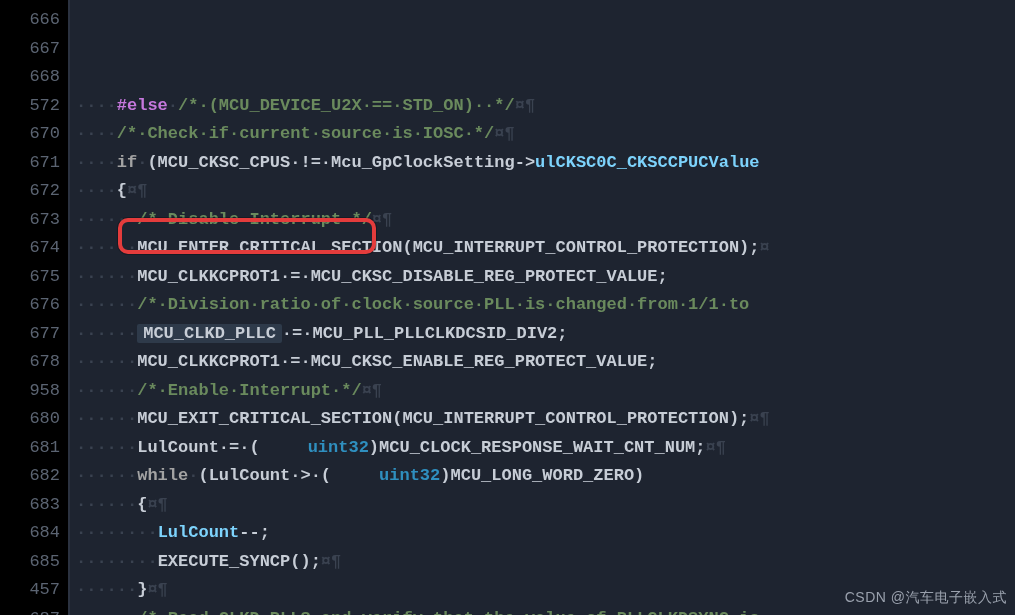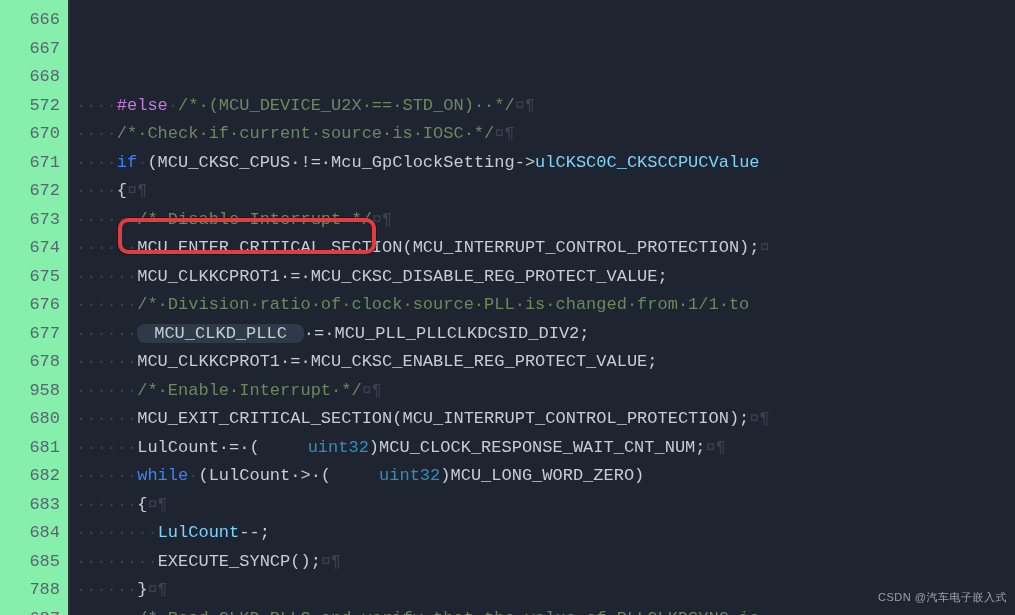--- a/index.html
+++ b/index.html
@@ -14,21 +14,21 @@
   }
   .editor {
     display: flex;
     width: 100%;
     height: 100%;
     position: relative;
   }
   .gutter {
     width: 68px;
     flex-shrink: 0;
-    background: #86efac;
+    background: #000000;
     padding-top: 6px;
   }
   .gutter .ln {
     color: #5b6472;
     text-align: right;
     padding-right: 8px;
     height: 28.5px;
     user-select: none;
   }
   .divider {
@@ -40,47 +40,48 @@
     flex: 1;
     padding-top: 6px;
     padding-left: 6px;
     white-space: pre;
     color: #c7cdd6;
     position: relative;
   }
   .code .row {
     height: 28.5px;
     position: relative;
+    font-weight: bold;
   }
   
   .c-dot    { color: #3a4250; }          
   .c-pp     { color: #c678dd; }          
   .c-cmt    { color: #6a8a5d; }          
   .c-ident  { color: #c7cdd6; }          
   .c-member { color: #7dd3fc; }          
   .c-type   { color: #2f8fbf; margin-left: 48px; }          
-  .c-kw     { color: #3b82f6; }          
+  .c-kw     { color: #a3a3a3; }          
   .c-punct  { color: #c7cdd6; }          
   .c-ws     { color: #3a4250; }          
-  .c-hl     { background:#2e3a4a; padding:0 17px; border-radius:8px; } 
+  .c-hl     { background:#2e3a4a; padding:0 6px; border-radius:2px; } 
 
   
   .red-box {
     position: absolute;
     border: 4px solid #e43c3c;
     border-radius: 10px;
     pointer-events: none;
     box-shadow: 0 0 0 1px rgba(0,0,0,0.25);
   }
 
   .watermark {
     position: absolute;
     right: 8px;
     bottom: 4px;
-    font-size: 11px;
+    font-size: 14px;
     color: #9aa1ad;
     font-family: sans-serif;
     letter-spacing: 0.5px;
   }
 </style>
 </head>
 <body>
 
 <div class="editor">
   <div class="gutter" id="gutter">
@@ -97,21 +98,21 @@
       <div class="ln">676</div>
       <div class="ln">677</div>
       <div class="ln">678</div>
       <div class="ln">958</div>
       <div class="ln">680</div>
       <div class="ln">681</div>
       <div class="ln">682</div>
       <div class="ln">683</div>
       <div class="ln">684</div>
       <div class="ln">685</div>
-      <div class="ln">788</div>
+      <div class="ln">457</div>
       <div class="ln">687</div>
     </div>
   <div class="divider"></div>
   <div class="code" id="code">
     
   <div class="row"><span class="c-dot">····</span><span class="c-pp">#else</span><span class="c-dot">·</span><span class="c-cmt">/*·(MCU_DEVICE_U2X·==·STD_ON)··*/</span><span class="c-ws">¤¶</span></div><div class="row"><span class="c-dot">····</span><span class="c-cmt">/*·Check·if·current·source·is·IOSC·*/</span><span class="c-ws">¤¶</span></div><div class="row"><span class="c-dot">····</span><span class="c-kw">if</span><span class="c-dot">·</span><span class="c-ident">(MCU_CKSC_CPUS·!=·Mcu_GpClockSetting-&gt;</span><span class="c-member">ulCKSC0C_CKSCCPUCValue</span></div><div class="row"><span class="c-dot">····</span><span class="c-punct">{</span><span class="c-ws">¤¶</span></div><div class="row"><span class="c-dot">······</span><span class="c-cmt">/*·Disable·Interrupt·*/</span><span class="c-ws">¤¶</span></div><div class="row"><span class="c-dot">······</span><span class="c-ident">MCU_ENTER_CRITICAL_SECTION(MCU_INTERRUPT_CONTROL_PROTECTION);</span><span class="c-ws">¤</span></div><div class="row"><span class="c-dot">······</span><span class="c-ident">MCU_CLKKCPROT1·=·MCU_CKSC_DISABLE_REG_PROTECT_VALUE;</span></div><div class="row"><span class="c-dot">······</span><span class="c-cmt">/*·Division·ratio·of·clock·source·PLL·is·changed·from·1/1·to</span></div><div class="row"><span class="c-dot">······</span><span class="c-ident c-hl">MCU_CLKD_PLLC</span><span class="c-ident">·=·MCU_PLL_PLLCLKDCSID_DIV2;</span></div><div class="row"><span class="c-dot">······</span><span class="c-ident">MCU_CLKKCPROT1·=·MCU_CKSC_ENABLE_REG_PROTECT_VALUE;</span></div><div class="row"><span class="c-dot">······</span><span class="c-cmt">/*·Enable·Interrupt·*/</span><span class="c-ws">¤¶</span></div><div class="row"><span class="c-dot">······</span><span class="c-ident">MCU_EXIT_CRITICAL_SECTION(MCU_INTERRUPT_CONTROL_PROTECTION);</span><span class="c-ws">¤¶</span></div><div class="row"><span class="c-dot">······</span><span class="c-ident">LulCount·=·(</span><span class="c-type">uint32</span><span class="c-ident">)MCU_CLOCK_RESPONSE_WAIT_CNT_NUM;</span><span class="c-ws">¤¶</span></div><div class="row"><span class="c-dot">······</span><span class="c-kw">while</span><span class="c-dot">·</span><span class="c-ident">(LulCount·&gt;·(</span><span class="c-type">uint32</span><span class="c-ident">)MCU_LONG_WORD_ZERO)</span></div><div class="row"><span class="c-dot">······</span><span class="c-punct">{</span><span class="c-ws">¤¶</span></div><div class="row"><span class="c-dot">········</span><span class="c-member">LulCount</span><span class="c-ident">--;</span></div><div class="row"><span class="c-dot">········</span><span class="c-ident">EXECUTE_SYNCP();</span><span class="c-ws">¤¶</span></div><div class="row"><span class="c-dot">······</span><span class="c-punct">}</span><span class="c-ws">¤¶</span></div><div class="row"><span class="c-dot">······</span><span class="c-cmt">/*·Read·CLKD_PLLS·and·verify·that·the·value·of·PLLCLKDSYNC·is</span></div><div class="red-box" id="redbox" style="left: 48px; top: 218px; width: 258px; height: 36px;"></div></div>
   <div class="watermark">CSDN @汽车电子嵌入式</div>
 </div>
 
 </body></html>

